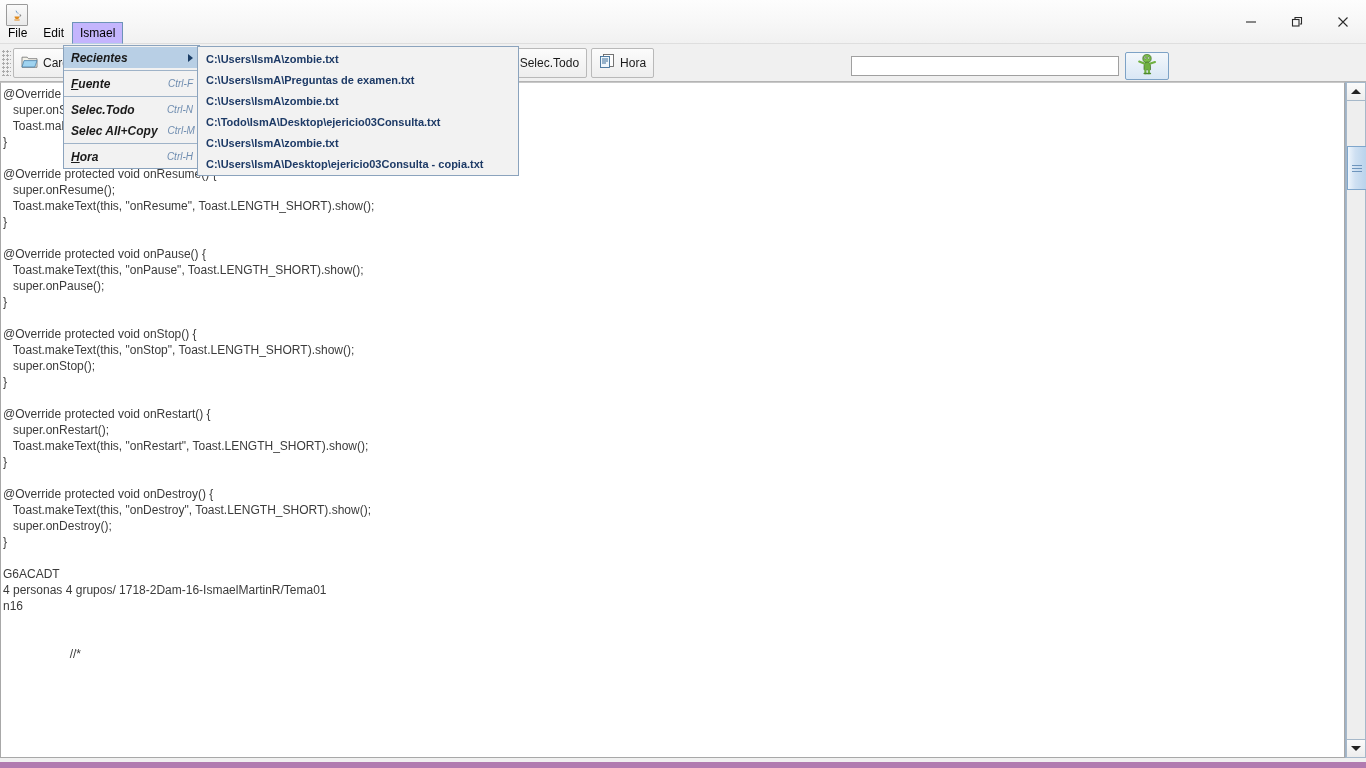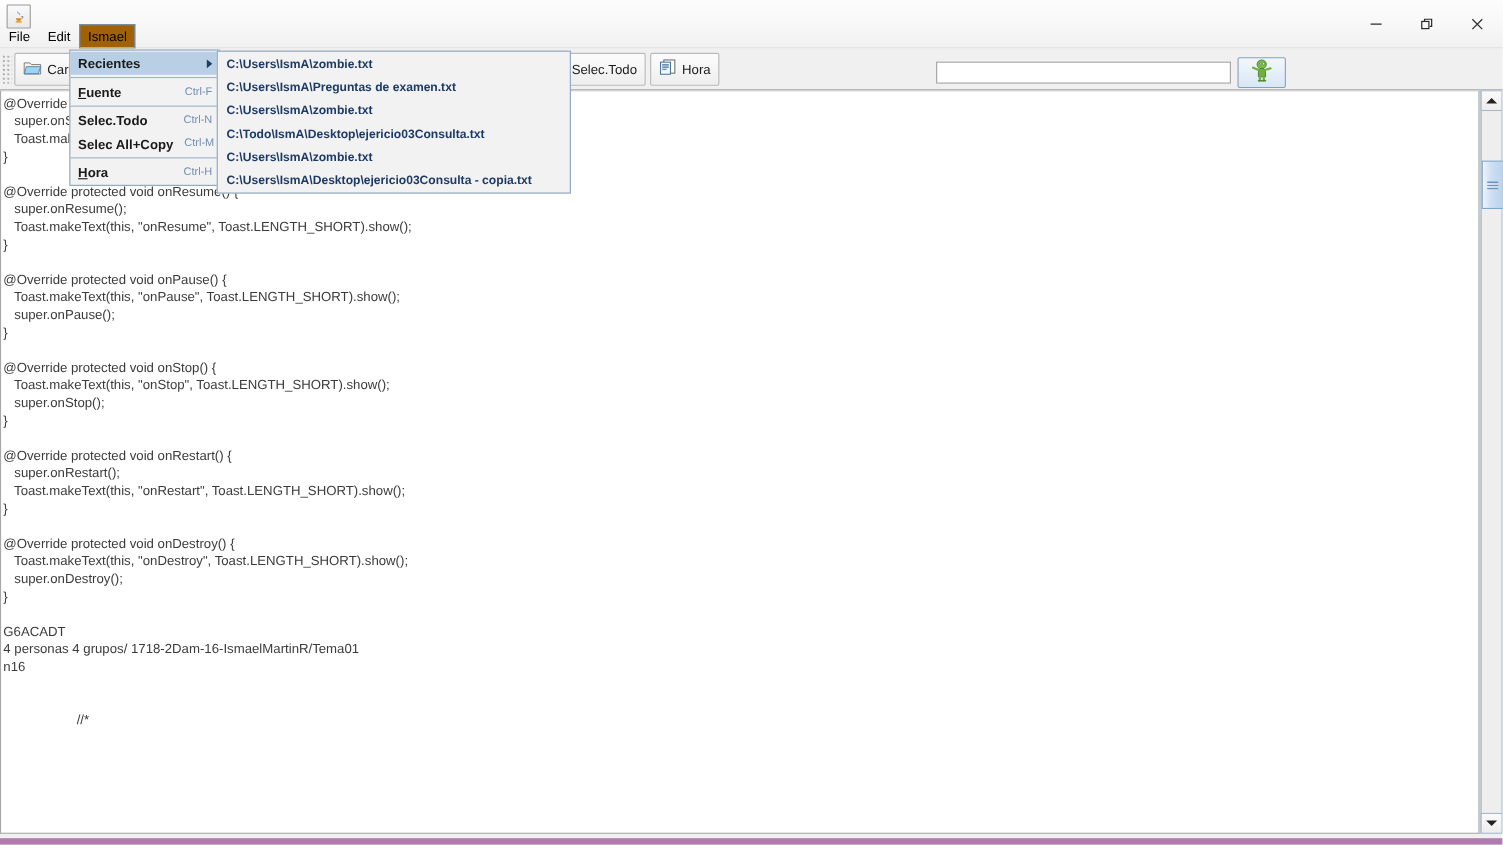--- a/index.html
+++ b/index.html
@@ -74,21 +74,21 @@
   .menu-title {
     padding: 0 8px;
     font-size: 12px;
     line-height: 22px;
     color: #000;
     cursor: default;
     box-sizing: border-box;
     white-space: nowrap;
   }
   .menu-title.active {
-    background: #a16207;
+    background: #c4b5fd;
     border: 1px solid #6d93b8;
     border-bottom: 1px solid #b8cfe5;
     padding: 0 7px;
     line-height: 20px;
   }
 
   
   .toolbar {
     position: absolute;
     left: 0; top: 44px;
@@ -279,20 +279,21 @@
     height: 21px;
     display: flex;
     align-items: center;
     padding: 0 6px 0 7px;
     font-size: 12px;
     font-weight: bold;
     color: #1a1a1a;
     cursor: default;
     box-sizing: border-box;
     white-space: nowrap;
+    font-style: italic;
   }
   .mi.highlight {
     background: #b8cfe5;
   }
   .mi .accel {
     margin-left: auto;
     font-size: 10px;
     font-weight: normal;
     color: #6f8db0;
     padding-left: 10px;

